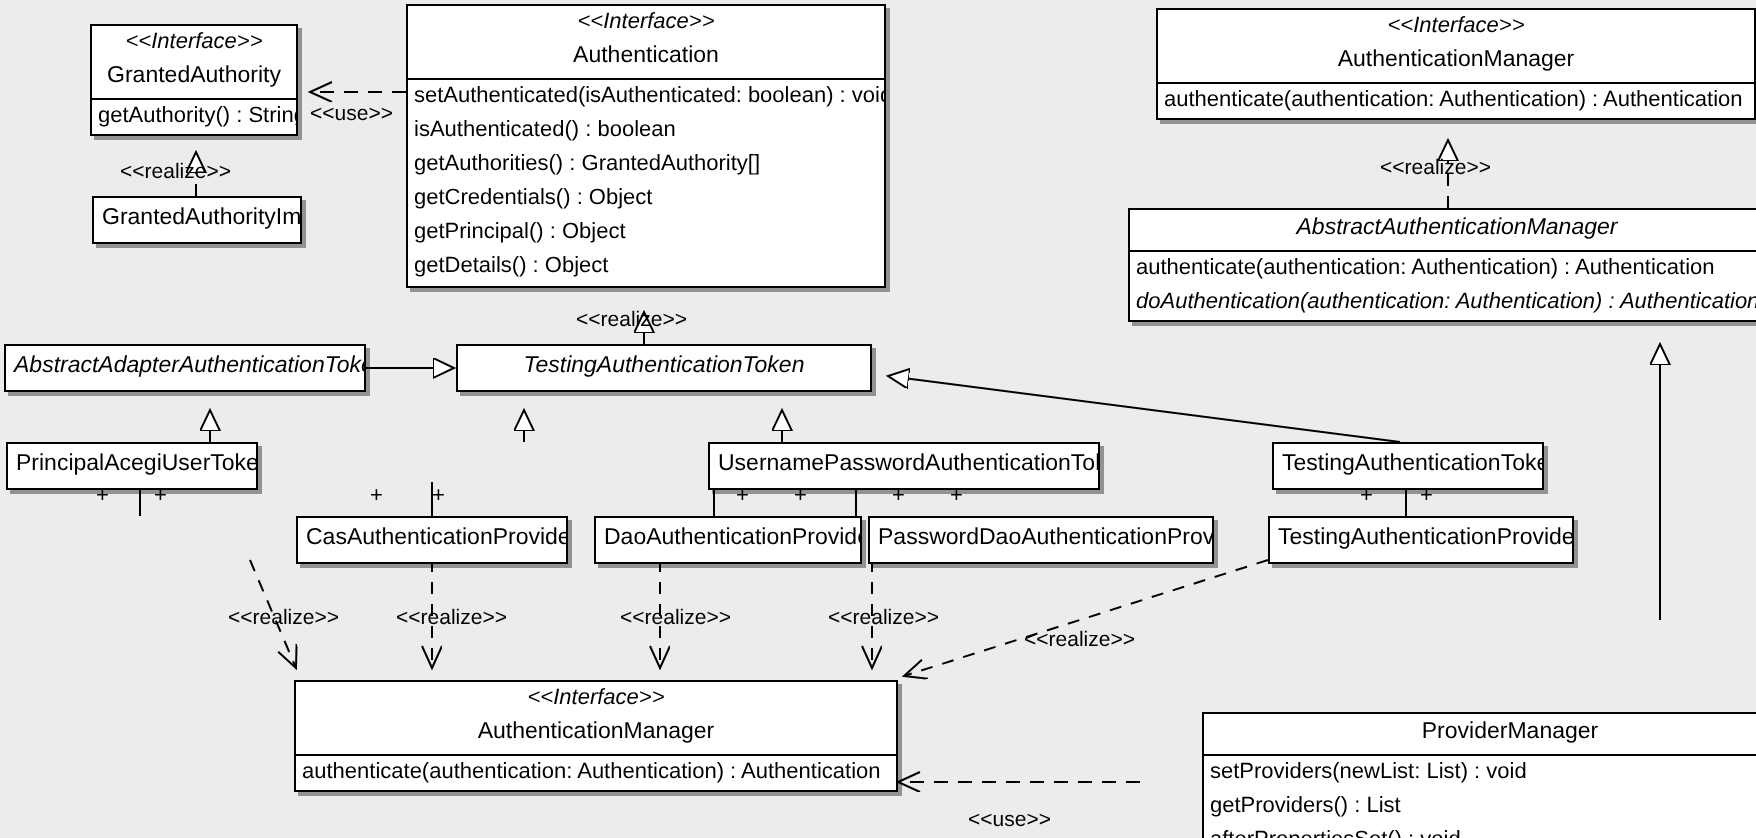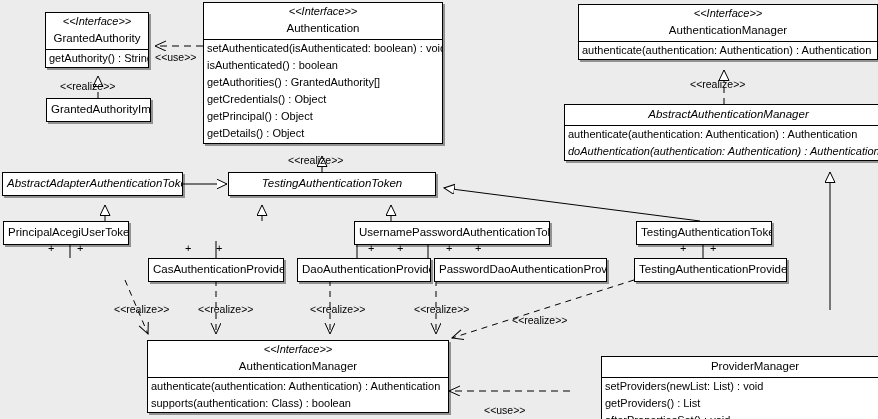--- a/index.html
+++ b/index.html
@@ -237,21 +237,20 @@
     </div>
   </div>
 
   <div class="uml" style="left:147px;top:340px;width:302px;">
     <div class="hdr">
       <div class="stereo">&lt;&lt;Interface&gt;&gt;</div>
       <div class="cname">AuthenticationManager</div>
     </div>
     <div class="members">
       <div class="member">authenticate(authentication: Authentication) : Authentication</div>
-      <div class="member">supports(authentication: Class) : boolean</div>
     </div>
   </div>
 
   <div class="uml" style="left:601px;top:310px;width:308px;margin-top:46px;">
     <div class="hdr">
       <div class="cname">ProviderManager</div>
     </div>
     <div class="members">
       <div class="member">setProviders(newList: List) : void</div>
       <div class="member">getProviders() : List</div>

